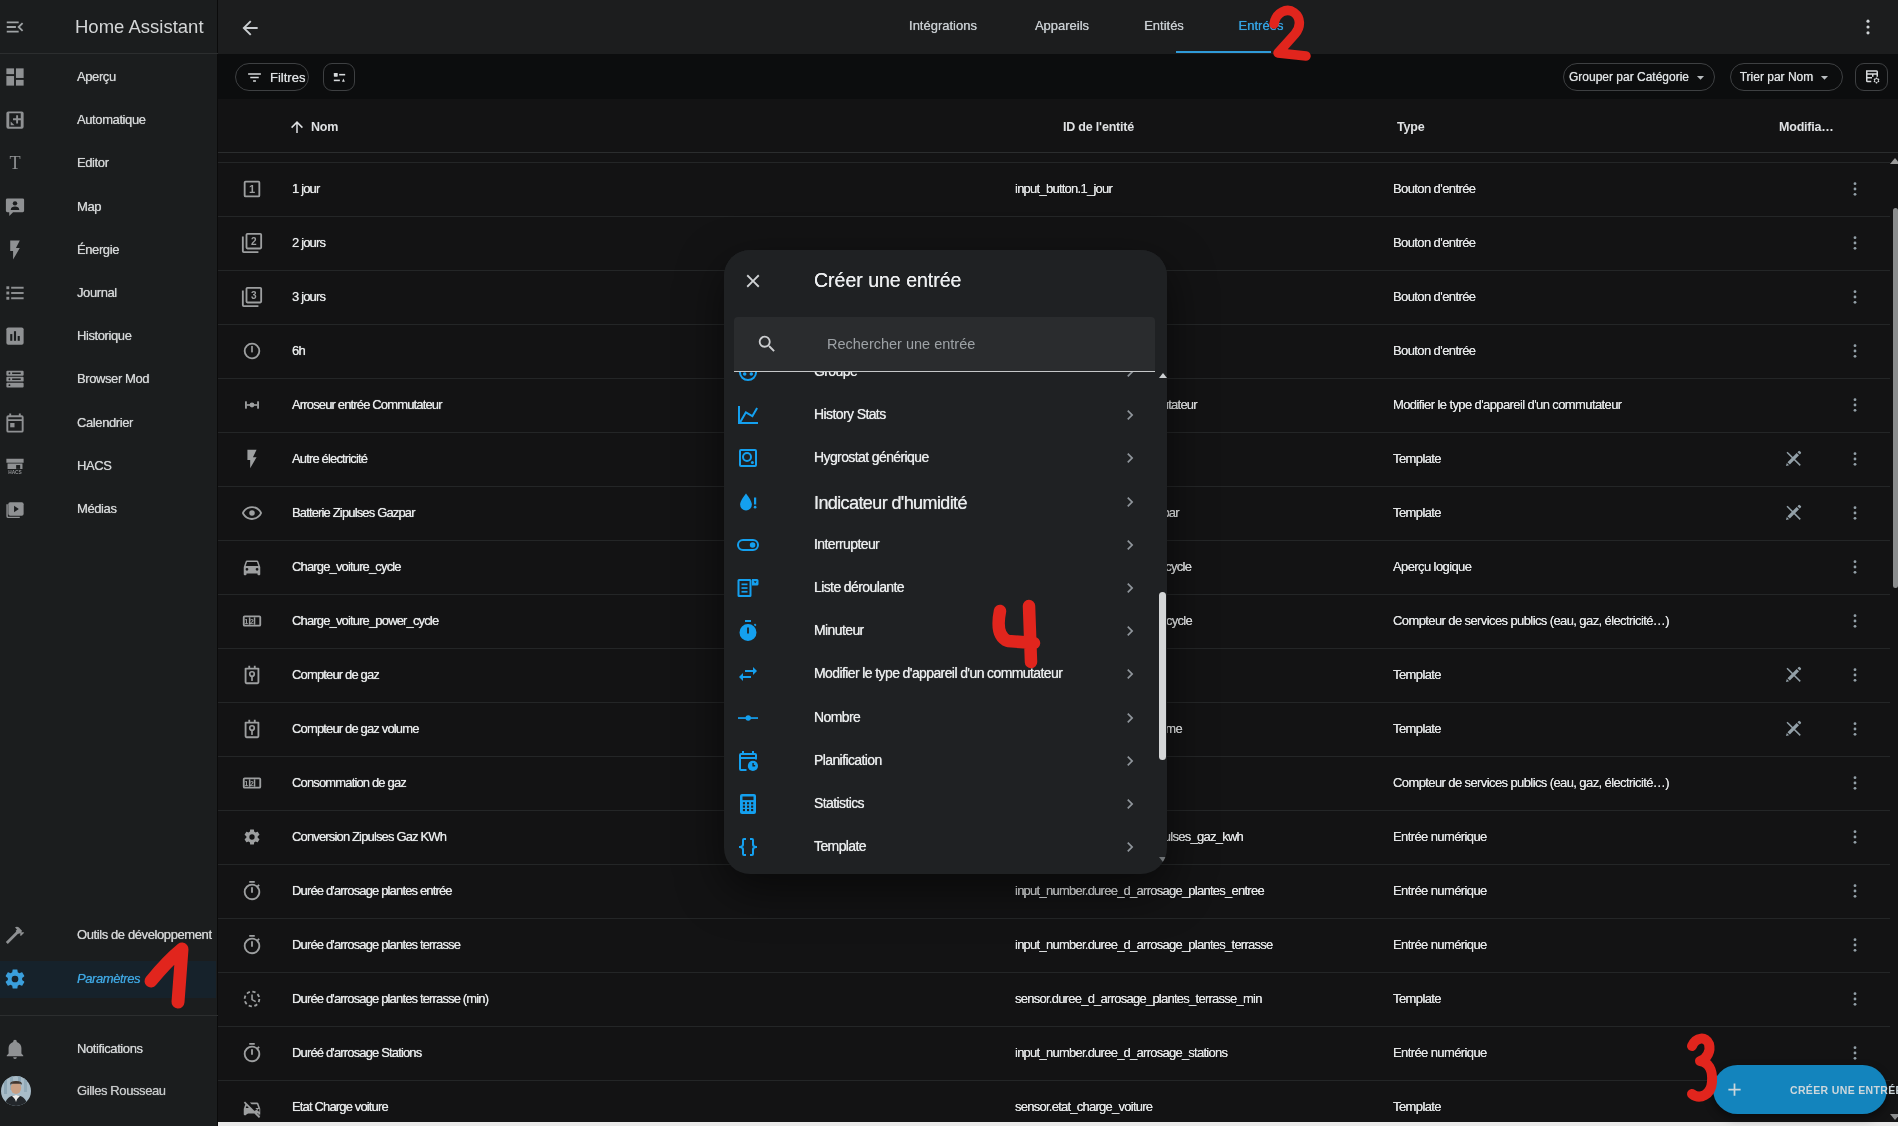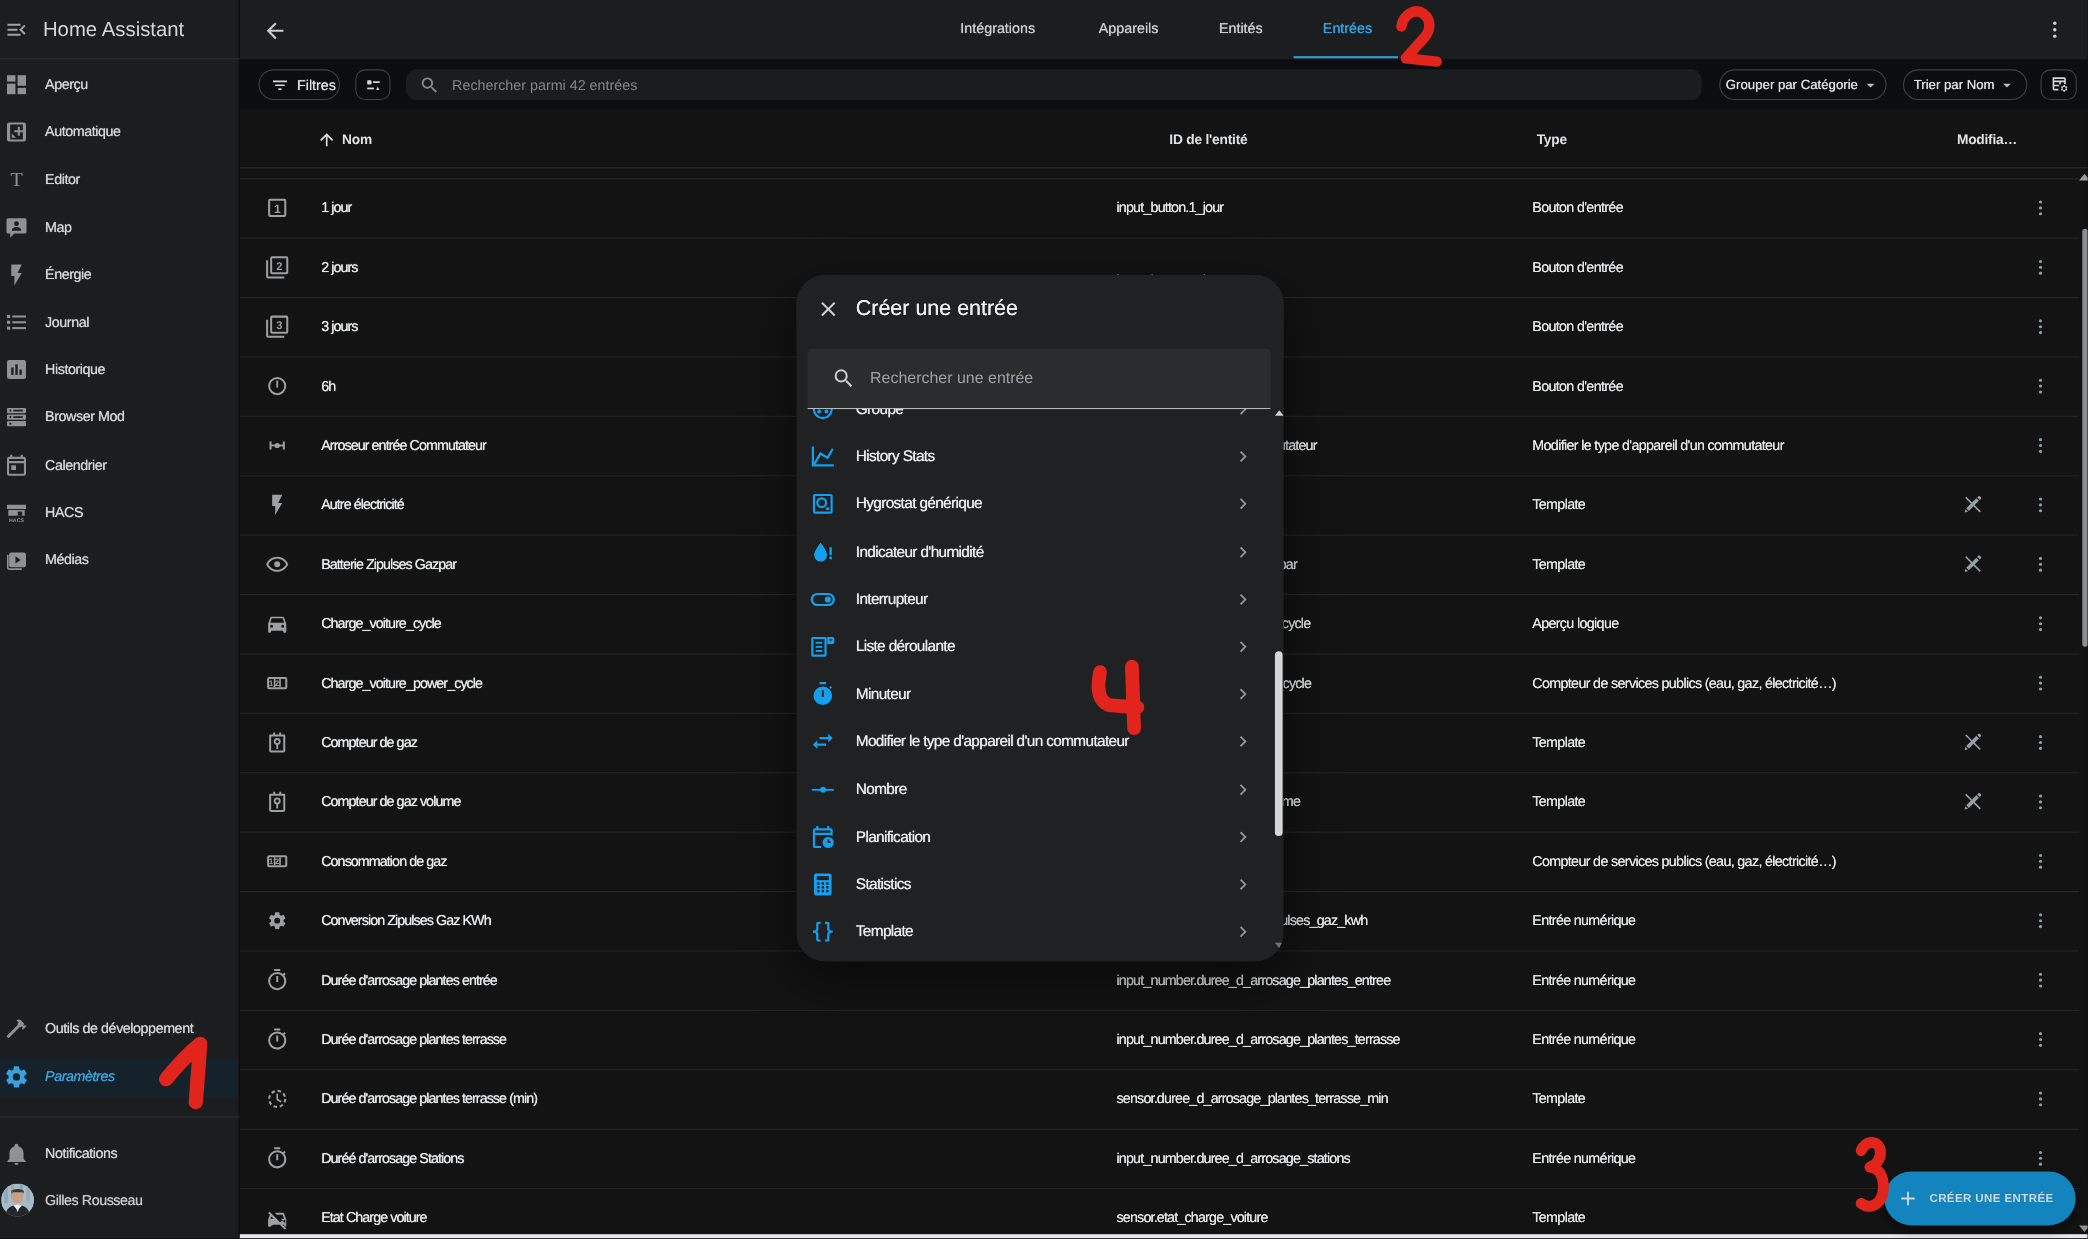--- a/index.html
+++ b/index.html
@@ -2,21 +2,21 @@
 <html><head><meta charset="utf-8"><style>
 
 *{margin:0;padding:0;box-sizing:border-box;}
 html,body{width:1898px;height:1126px;overflow:hidden;background:#111214;
  font-family:"Liberation Sans",sans-serif;-webkit-font-smoothing:antialiased;}
 #app{position:relative;width:1898px;height:1126px;background:#131313;overflow:hidden;}
 .ctr{display:flex;align-items:center;}
 svg{display:block;flex:none;}
 .icc{position:absolute;transform:translate(-50%,-50%);}
 .md{text-shadow:0 0 .7px currentColor;}
-.nw{white-space:nowrap;}
+.nw{white-space:nowrap;margin-left:36px;}
 
 </style></head><body>
 <div id="app">
 <div style="position:absolute;left:218px;top:0px;width:1680px;height:54px;background:#1c1d1e;"></div>
 <div style="position:absolute;left:218px;top:54px;width:1680px;height:45px;background:#0c0d0e;"></div>
 <div style="position:absolute;left:218px;top:99px;width:1680px;height:1027px;background:#131314;"></div>
 <div class="icc" style="left:250px;top:28px;">
       <svg width="23" height="23" viewBox="0 0 24 24" fill="#c9cdd0">
         <path d="M20,11V13H8L13.5,18.5L12.08,19.92L4.16,12L12.08,4.08L13.5,5.5L8,11H20Z"></path>
       </svg>
@@ -36,26 +36,20 @@
 <div class="ctr md" style="position:absolute;left:235px;top:63px;width:74px;height:28px;border:1px solid #3e4042;border-radius:14px;color:#dde0e2;font-size:12px;white-space:nowrap;padding-left:10px;gap:7px;font-size:13px;"><svg width="17" height="17" viewBox="0 0 24 24" fill="#d6d9db">
         <path d="M6,13H18V11H6M3,6V8H21V6M10,18H14V16H10V18Z"></path>
       </svg>Filtres</div>
 <div class="ctr" style="position:absolute;left:323px;top:63px;width:32px;height:28px;border:1px solid #3e4042;border-radius:9px;justify-content:center;">
       <svg width="17" height="17" viewBox="0 0 24 24" fill="#d6d9db">
         <rect x="4" y="5.5" width="5.5" height="5.5" rx="1"></rect>
         <rect x="11.5" y="6.9" width="8.5" height="2.2"></rect>
         <rect x="4" y="15" width="8.5" height="2.2"></rect>
         <path d="M15.5 18l2-4.5 2 4.5z"></path>
       </svg>
-    </div>
-<div class="ctr" style="position:absolute;left:369px;top:63px;width:1178px;height:28px;background:#1b1c1d;border-radius:10px;padding-left:12px;gap:11px;">
-      <svg width="19" height="19" viewBox="0 0 24 24" fill="#848b91">
-        <path d="M9.5,3A6.5,6.5 0 0,1 16,9.5C16,11.11 15.41,12.59 14.44,13.73L14.71,14H15.5L20.5,19L19,20.5L14,15.5V14.71L13.73,14.44C12.59,15.41 11.11,16 9.5,16A6.5,6.5 0 0,1 3,9.5A6.5,6.5 0 0,1 9.5,3M9.5,5C7,5 5,7 5,9.5C5,12 7,14 9.5,14C12,14 14,12 14,9.5C14,7 12,5 9.5,5Z"></path>
-      </svg>
-      <span class="nw" style="font-size:13px;color:#7f888e;">Rechercher parmi 42 entrées</span>
     </div>
 <div class="ctr md" style="position:absolute;left:1563px;top:63px;width:152px;height:28px;border:1px solid #3e4042;border-radius:14px;color:#dde0e2;font-size:12px;white-space:nowrap;justify-content:center;gap:3px;">Grouper par Catégorie <svg width="17" height="17" viewBox="0 0 24 24" fill="#b9bdc0">
         <path d="M7,10L12,15L17,10H7Z"></path>
       </svg></div>
 <div class="ctr md" style="position:absolute;left:1730px;top:63px;width:113px;height:28px;border:1px solid #3e4042;border-radius:14px;color:#dde0e2;font-size:12px;white-space:nowrap;justify-content:center;gap:3px;">Trier par Nom <svg width="17" height="17" viewBox="0 0 24 24" fill="#b9bdc0">
         <path d="M7,10L12,15L17,10H7Z"></path>
       </svg></div>
 <div class="ctr" style="position:absolute;left:1855px;top:63px;width:33px;height:28px;border:1px solid #3e4042;border-radius:9px;justify-content:center;">
       <svg width="18" height="18" viewBox="0 0 24 24" fill="#d6d9db">
         <path d="M4,3H18A2,2 0 0 1 20,5V11.5H18V9H14V11.5H12V9H6V12H12V14H6V17H11V19H6A2,2 0 0 1 4,17V3M6,5V7H18V5H6Z"></path>
@@ -605,21 +599,21 @@
           <path d="M8.59,16.58L13.17,12L8.59,7.41L10,6L16,12L10,18L8.59,16.58Z"></path>
         </svg>
       </div>
 <div class="icc" style="left:24px;top:251.59999999999997px;">
         <svg width="24" height="24" viewBox="0 0 24 24" fill="#14a0ef">
           <path d="M10,20.5A5.9,5.9 0 0,1 4.1,14.6C4.1,10.7 10,3.5 10,3.5C10,3.5 15.9,10.7 15.9,14.6A5.9,5.9 0 0,1 10,20.5Z"></path>
           <rect x="18" y="7.5" width="2.2" height="7"></rect>
           <circle cx="19.1" cy="17.2" r="1.35"></circle>
         </svg>
       </div>
-<div class="md nw" style="position:absolute;left:54px;top:242.59999999999997px;width:340px;height:18px;font-size:14px;color:#e9ebec;letter-spacing:-0.6px;">Indicateur d'humidité</div>
+<div class="md nw" style="position:absolute;left:54px;top:242.59999999999997px;width:340px;height:18px;font-size:18px;color:#e9ebec;letter-spacing:-0.6px;">Indicateur d'humidité</div>
 <div class="icc" style="left:406px;top:251.59999999999997px;">
         <svg width="20" height="20" viewBox="0 0 24 24" fill="#8f959b">
           <path d="M8.59,16.58L13.17,12L8.59,7.41L10,6L16,12L10,18L8.59,16.58Z"></path>
         </svg>
       </div>
 <div class="icc" style="left:24px;top:294.79999999999995px;">
         <svg width="24" height="24" viewBox="0 0 24 24" fill="#14a0ef">
           <path d="M17,6H7A6,6 0 0 0 1,12A6,6 0 0 0 7,18H17A6,6 0 0 0 23,12A6,6 0 0 0 17,6M17,16H7A4,4 0 0 1 3,12A4,4 0 0 1 7,8H17A4,4 0 0 1 21,12A4,4 0 0 1 17,16Z"></path>
           <circle cx="16.6" cy="12" r="2.8"></circle>
         </svg>

